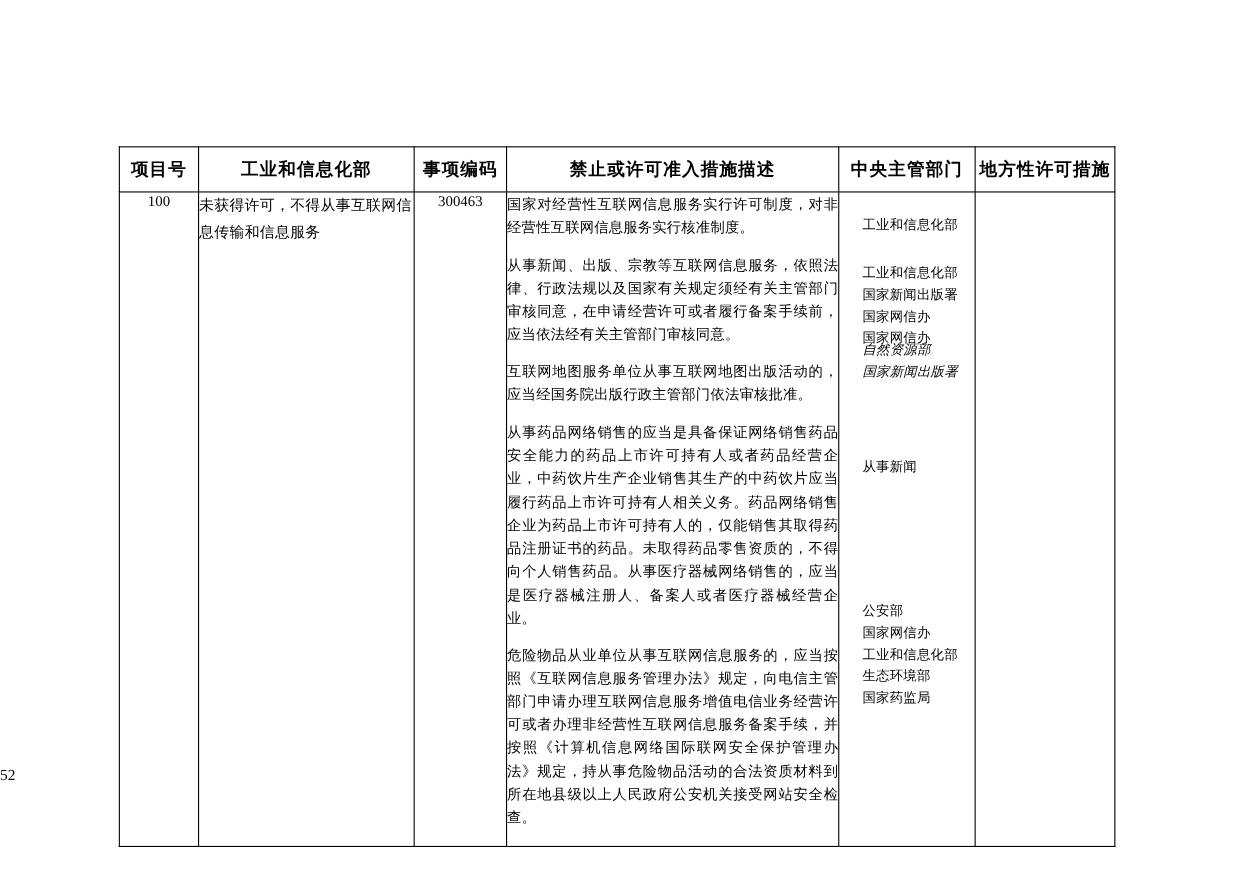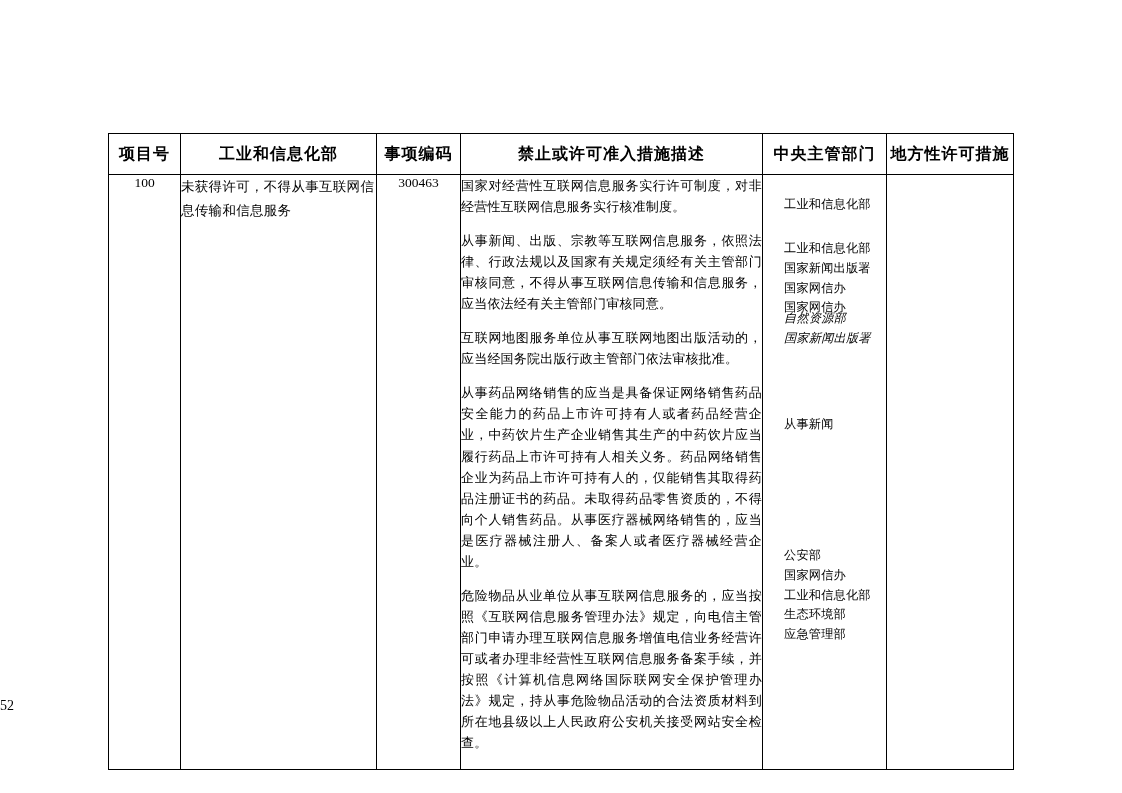--- a/index.html
+++ b/index.html
@@ -131,21 +131,21 @@
         <td>地方性许可措施</td>
       </tr>
 
 
       <tr>
         <td class="cell-center">100</td>
         <td class="cell-item">未获得许可，不得从事互联网信息传输和信息服务</td>
         <td class="cell-center">300463</td>
         <td class="desc-cell">
           <p class="para">国家对经营性互联网信息服务实行许可制度，对非经营性互联网信息服务实行核准制度。</p>
-          <p class="para">从事新闻、出版、宗教等互联网信息服务，依照法律、行政法规以及国家有关规定须经有关主管部门审核同意，不得从事互联网信息传输和信息服务，应当依法经有关主管部门审核同意。</p>
+          <p class="para">从事新闻、出版、宗教等互联网信息服务，依照法律、行政法规以及国家有关规定须经有关主管部门审核同意，在申请经营许可或者履行备案手续前，应当依法经有关主管部门审核同意。</p>
           <p class="para">互联网地图服务单位从事互联网地图出版活动的，应当经国务院出版行政主管部门依法审核批准。</p>
           <p class="para">从事药品网络销售的应当是具备保证网络销售药品安全能力的药品上市许可持有人或者药品经营企业，中药饮片生产企业销售其生产的中药饮片应当履行药品上市许可持有人相关义务。药品网络销售企业为药品上市许可持有人的，仅能销售其取得药品注册证书的药品。未取得药品零售资质的，不得向个人销售药品。从事医疗器械网络销售的，应当是医疗器械注册人、备案人或者医疗器械经营企业。</p>
           <p class="para">危险物品从业单位从事互联网信息服务的，应当按照《互联网信息服务管理办法》规定，向电信主管部门申请办理互联网信息服务增值电信业务经营许可或者办理非经营性互联网信息服务备案手续，并按照《计算机信息网络国际联网安全保护管理办法》规定，持从事危险物品活动的合法资质材料到所在地县级以上人民政府公安机关接受网站安全检查。</p>
         </td>
         <td class="dept-cell">
           <div class="dept-group" style="top:8px;">
             <div class="dept-line">工业和信息化部</div>
           </div>
           <div class="dept-group" style="top:52px;">
             <div class="dept-line">工业和信息化部</div>
@@ -158,21 +158,21 @@
             <div class="dept-line">国家新闻出版署</div>
           </div>
           <div class="dept-group" style="top:228px;">
             <div class="dept-line">从事新闻</div>
           </div>
           <div class="dept-group" style="top:360px;font-family:Liberation Mono, monospace;">
             <div class="dept-line">公安部</div>
             <div class="dept-line">国家网信办</div>
             <div class="dept-line">工业和信息化部</div>
             <div class="dept-line">生态环境部</div>
-            <div class="dept-line">应急管理部</div>
+            <div class="dept-line">国家药监局</div>
           </div>
         </td>
         <td></td>
       </tr>
     </tbody>
   </table>
 
   <div class="page-number">52</div>
 
 </div>

